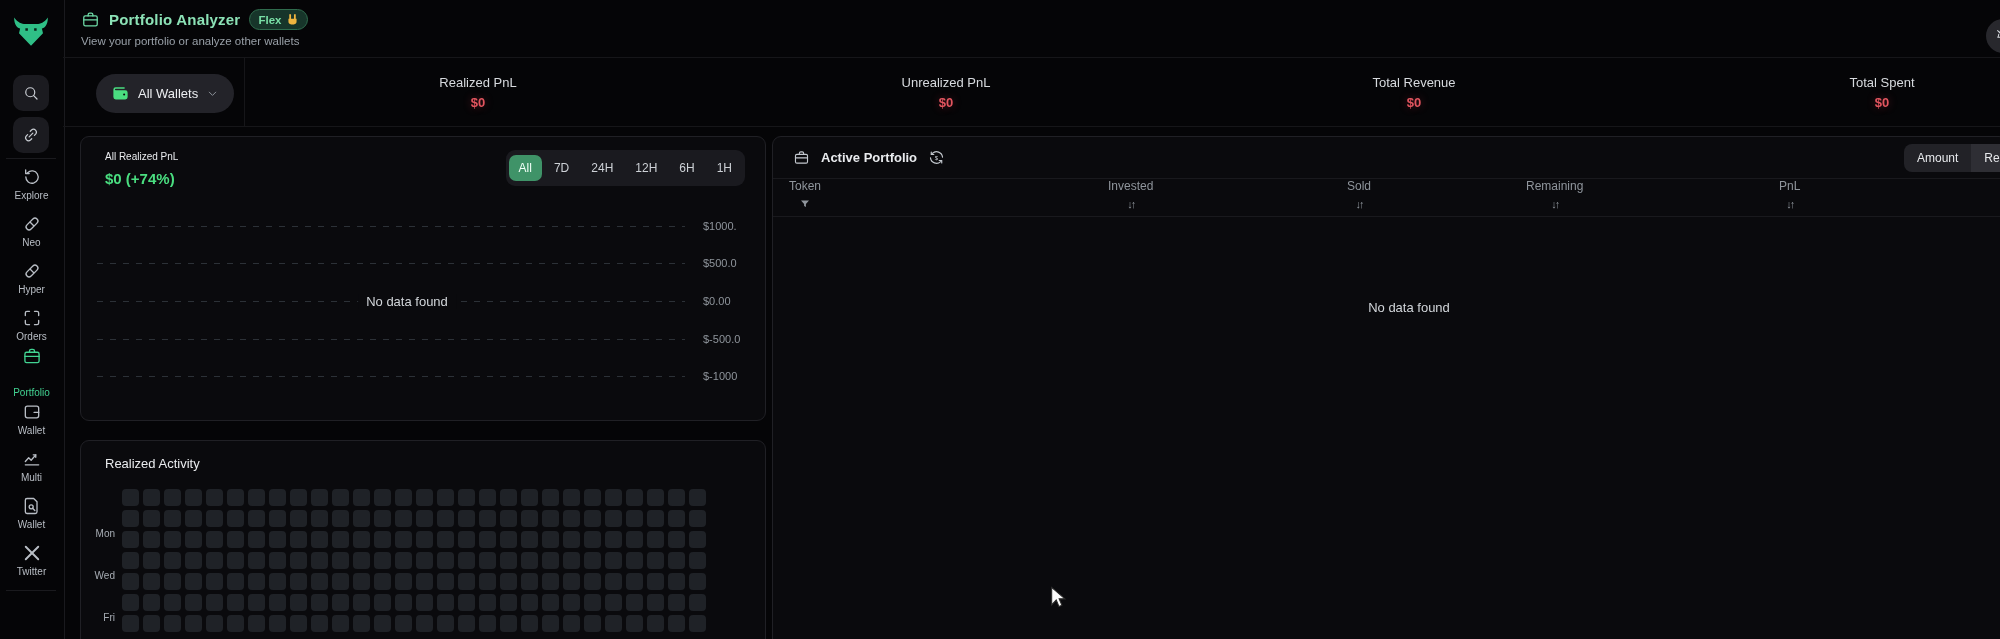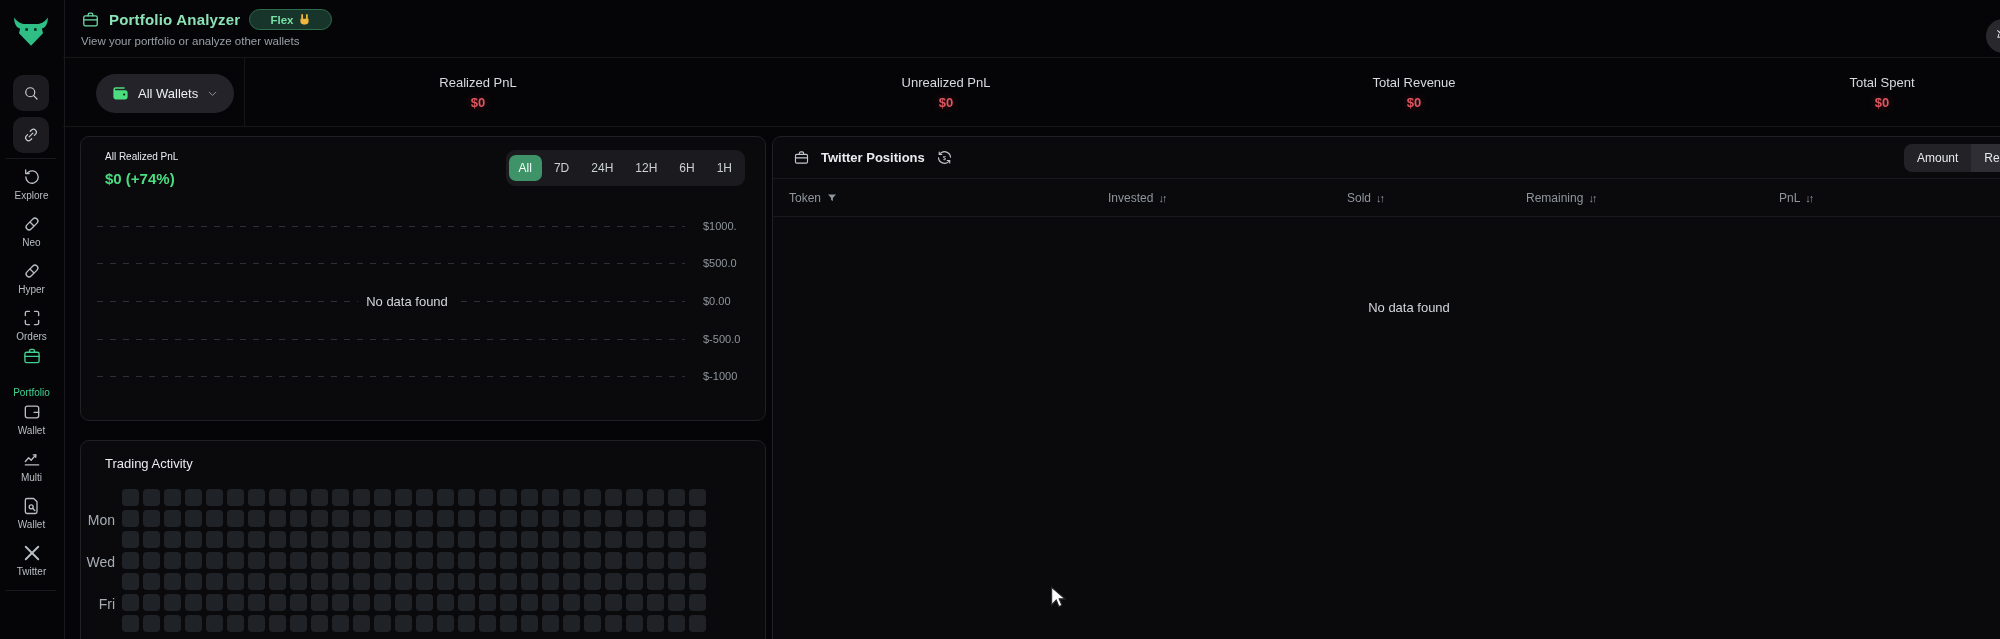--- a/index.html
+++ b/index.html
@@ -19,21 +19,21 @@
   .nav-item { height:47px; display:flex; flex-direction:column; align-items:center; justify-content:center; gap:3px; color:#b9bec5; cursor:pointer; }
   .nav-item .ico { width:20px; height:20px; }
   .nav-item .nav-label { font-size:10px; color:#b9bec5; }
   .nav-item.active, .nav-item.active .nav-label { color:#42d392;gap:21px; }
 
   
   .topbar { position:absolute; left:63px; top:0; width:1937px; height:58px; border-bottom:1px solid #161619; }
   .title-row { position:absolute; left:18px; top:9px; display:flex; align-items:center; gap:9px; }
   .title-ico { width:19px; height:19px; color:#6fdca8; }
   .page-title { font-size:15px; font-weight:600; color:#8ce2b6; letter-spacing:.2px; }
-  .flex-badge { display:inline-flex; align-items:center; gap:5px; background:#16american;background:#17352a; border:1px solid #2f6b4d; color:#79dfa6; font-size:11.5px; font-weight:600; padding:3px 20px; border-radius:999px; }
+  .flex-badge { display:inline-flex; align-items:center; gap:5px; background:#16american;background:#17352a; border:1px solid #2f6b4d; color:#79dfa6; font-size:11.5px; font-weight:600; padding:3px 8px; border-radius:999px; }
   .subtitle { position:absolute; left:18px; top:35px; font-size:11.5px; color:#99a0a8; }
   .search-box { position:absolute; left:1685px; top:22px; width:216px; height:28px; border:1px solid #35363c; border-radius:9px; background:#0d0d10; display:flex; align-items:center; gap:7px; padding:0 10px; color:#8a9098; }
   .search-box .ico { width:14px; height:14px; }
   .search-box input { background:transparent; border:none; outline:none; color:#c9cdd3; font-size:12.5px; width:160px; font-family:"Liberation Sans", sans-serif; }
   .search-box input::placeholder { color:#8a9098; }
   .bell-btn { position:absolute; left:1923px; top:19px; width:34px; height:34px; border-radius:50%; background:#28282d; color:#d5d8dc; display:flex; align-items:center; justify-content:center; cursor:pointer; }
   .bell-btn .ico { width:16px; height:16px; }
 
   
   .statsbar { position:absolute; left:63px; top:58px; width:1937px; height:69px; border-bottom:1px solid #161619; }
@@ -55,33 +55,33 @@
   .timeframes { position:absolute; right:20px; top:13px; height:36px; background:#1a1a1f; border-radius:9px; display:flex; align-items:center; padding:3px; gap:2px; }
   .tf-btn { font-size:12px; color:#cdd1d6; padding:6px 10px; border-radius:7px; cursor:pointer; font-weight:500; }
   .tf-btn.active { background:#3f9368; color:#f1fff7; }
   .gridline { position:absolute; left:16px; width:588px; height:1px;
     background:repeating-linear-gradient(90deg,#2c3137 0 6px, transparent 6px 13px); }
   .gridlabel { position:absolute; left:622px; width:60px; font-size:11px; color:#8f959c; white-space:nowrap; overflow:hidden; }
   .chart-empty { position:absolute; left:326px; top:157px; transform:translateX(-50%); font-size:13px; color:#d2d6da; background:#0a0a0d; padding:0 8px; }
 
   .activity-card { left:80px; top:440px; width:686px; height:230px; }
   .activity-title { position:absolute; left:24px; top:15px; font-size:13px; color:#e9ebee; }
-  .day-label { position:absolute; width:34px; text-align:right; font-size:14px; color:#a7adb4; }
+  .day-label { position:absolute; width:34px; text-align:right; font-size:10px; color:#a7adb4;margin-top:16px; }
   .hm-cell { position:absolute; width:17px; height:17px; border-radius:4px; background:#1f2227; }
 
   .positions-card { left:772px; top:136px; width:1236px; height:520px; border-radius:9px; }
   .pos-header { position:absolute; left:0; top:0; width:100%; height:42px; border-bottom:1px solid #19191d; display:flex; align-items:center; }
   .pos-header .pico { width:17px; height:17px; color:#c3c8ce; margin-left:20px; }
   .pos-title { font-size:13px; font-weight:600; color:#e9ebee; margin-left:11px; }
   .refresh-btn { width:17px; height:17px; color:#c3c8ce; margin-left:11px; cursor:pointer; }
   .segmented { position:absolute; left:1131px; top:7px; display:flex; border-radius:8px; overflow:hidden; }
   .seg-btn { font-size:12px; color:#e7e9ec; padding:7px 13px; background:#2e2e34; cursor:pointer; white-space:nowrap; }
   .seg-btn.active { background:#222227; }
   .pos-cols { position:absolute; left:0; top:42px; width:100%; height:38px; border-bottom:1px solid #19191d; }
-  .col-h { position:absolute; top:0; height:38px; display:flex; align-items:center; gap:5px; font-size:12px; color:#8f959c; cursor:pointer; }
+  .col-h { position:absolute; top:0; height:38px; display:flex; align-items:center; gap:5px; font-size:12px; color:#8f959c; cursor:pointer;flex-direction:column; }
   .sort-glyph { font-size:11px; letter-spacing:-2px; color:#8f959c; }
   .funnel { width:12px; height:12px; }
   .funnel svg { fill:#8f959c; stroke:none; }
   .pos-empty { position:absolute; left:636px; top:163px; transform:translateX(-50%); font-size:13px; color:#d2d6da; }
 
   .cursor { position:absolute; left:1048px; top:586px; width:22px; height:24px; z-index:50; pointer-events:none; }
 </style>
 </head>
 <body>
 
@@ -288,21 +288,21 @@
       <div class="gridlabel" style="top: 158px;">$0.00</div>
       <div class="gridline" style="top: 202px;"></div>
       <div class="gridlabel" style="top: 196px;">$-500.0</div>
       <div class="gridline" style="top: 239px;"></div>
       <div class="gridlabel" style="top: 233px;">$-1000</div>
     </div>
   <div class="chart-empty">No data found</div>
 </section>
 
 <section class="card activity-card">
-  <div class="activity-title">Trading Activity</div>
+  <div class="activity-title">Realized Activity</div>
   <div id="heatmap">
       <div class="hm-cell" style="left: 41px; top: 48px;"></div>
       <div class="hm-cell" style="left: 62px; top: 48px;"></div>
       <div class="hm-cell" style="left: 83px; top: 48px;"></div>
       <div class="hm-cell" style="left: 104px; top: 48px;"></div>
       <div class="hm-cell" style="left: 125px; top: 48px;"></div>
       <div class="hm-cell" style="left: 146px; top: 48px;"></div>
       <div class="hm-cell" style="left: 167px; top: 48px;"></div>
       <div class="hm-cell" style="left: 188px; top: 48px;"></div>
       <div class="hm-cell" style="left: 209px; top: 48px;"></div>
@@ -501,21 +501,21 @@
 
 <section class="card positions-card">
   <div class="pos-header">
     <span class="ico pico">
         <svg viewBox="0 0 24 24">
           <rect x="3.5" y="7.5" width="17" height="12.5" rx="2"></rect>
           <path d="M9 7.5V6a2 2 0 0 1 2-2h2a2 2 0 0 1 2 2v1.5"></path>
           <path d="M3.5 12.5h17"></path>
         </svg>
       </span>
-    <span class="pos-title">Twitter Positions</span>
+    <span class="pos-title">Active Portfolio</span>
     <span class="ico refresh-btn">
         <svg viewBox="0 0 24 24">
           <path d="M20.5 11.5A8.5 8.5 0 0 0 6.2 6.2L4.8 7.6"></path>
           <path d="M4.6 4.2v3.6h3.6"></path>
           <path d="M3.5 12.5A8.5 8.5 0 0 0 17.8 17.8l1.4-1.4"></path>
           <path d="M19.4 19.8v-3.6h-3.6"></path>
           <text x="12" y="15.2" font-size="8.5" text-anchor="middle" fill="currentColor" stroke="none" font-family="Liberation Sans, sans-serif">$</text>
         </svg>
       </span>
     <div class="segmented" id="pos-toggle">

